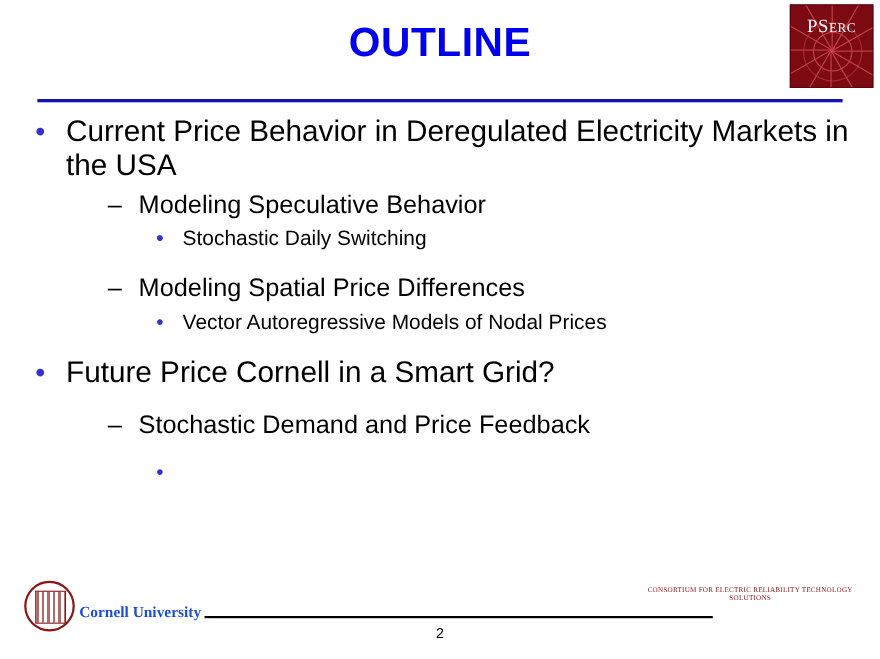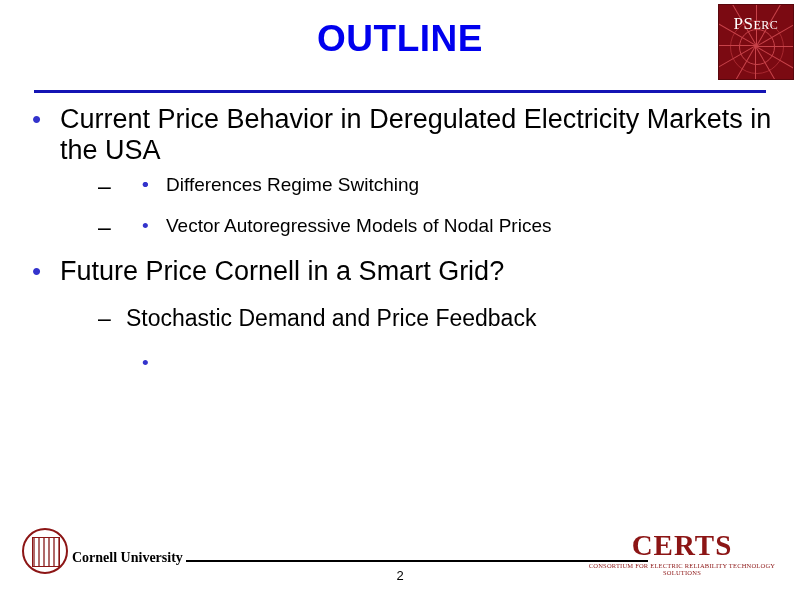--- a/index.html
+++ b/index.html
@@ -192,21 +192,21 @@
     margin-left: -13px;
     margin-top: -14px;
     border: 1px solid #8c1515;
     background:
       repeating-linear-gradient(90deg, #b06a6a 0 2px, #ffffff 2px 5px);
   }
   #cornell-text {
     position: absolute;
     left: 72px;
     top: 550px;
-    color: #000000;
+    color: #1d4ed8;
     font-family: "Liberation Serif", serif;
     font-size: 14px;
     font-weight: bold;
   }
   #certs-logo {
     position: absolute;
     right: 18px;
     top: 531px;
     text-align: center;
     width: 200px;
@@ -266,33 +266,35 @@
 
   <div id="body">
 
     <div class="lvl1">
       <span class="bullet">•</span>
       <span>Current Price Behavior in Deregulated Electricity Markets in the USA</span>
     </div>
 
     <div class="lvl2">
       <span class="bullet">–</span>
+      <span>Modeling Speculative Behavior</span>
     </div>
 
     <div class="lvl3">
       <span class="bullet">•</span>
     </div>
 
     <div class="lvl3">
       <span class="bullet">•</span>
-      <span>Differences Regime Switching</span>
+      <span>Stochastic Daily Switching</span>
     </div>
 
     <div class="lvl2 gap-top">
       <span class="bullet">–</span>
+      <span>Modeling Spatial Price Differences</span>
     </div>
 
     <div class="lvl3">
       <span class="bullet">•</span>
       <span>Vector Autoregressive Models of Nodal Prices</span>
     </div>
 
     <div class="lvl1 gap-top">
       <span class="bullet">•</span>
       <span>Future Price Cornell in a Smart Grid?</span>
@@ -309,17 +311,16 @@
 
   </div>
 
   <div id="cornell-seal">
     <div class="inner"></div>
   </div>
   <div id="cornell-text">Cornell University</div>
   <div id="footer-rule"></div>
   <div id="page-number">2</div>
   <div id="certs-logo">
-    <div class="certs-word">CERTS</div>
     <div class="certs-sub">CONSORTIUM FOR ELECTRIC RELIABILITY TECHNOLOGY SOLUTIONS</div>
   </div>
 
 </div>
 
 </body></html>

